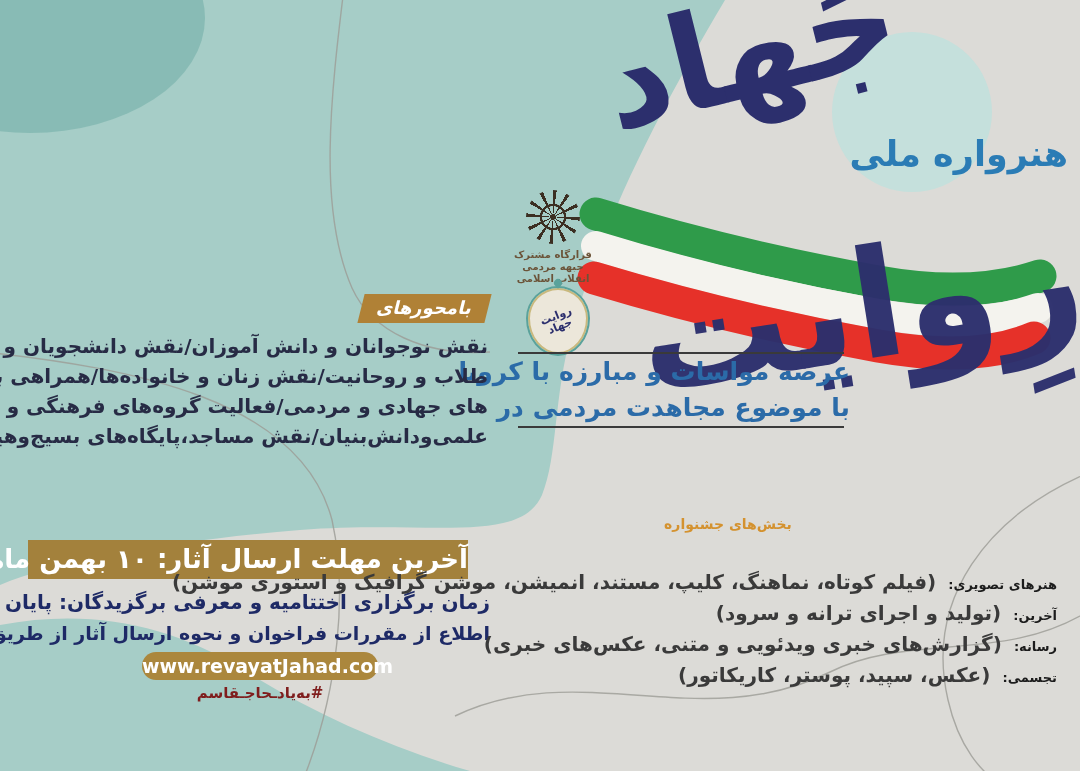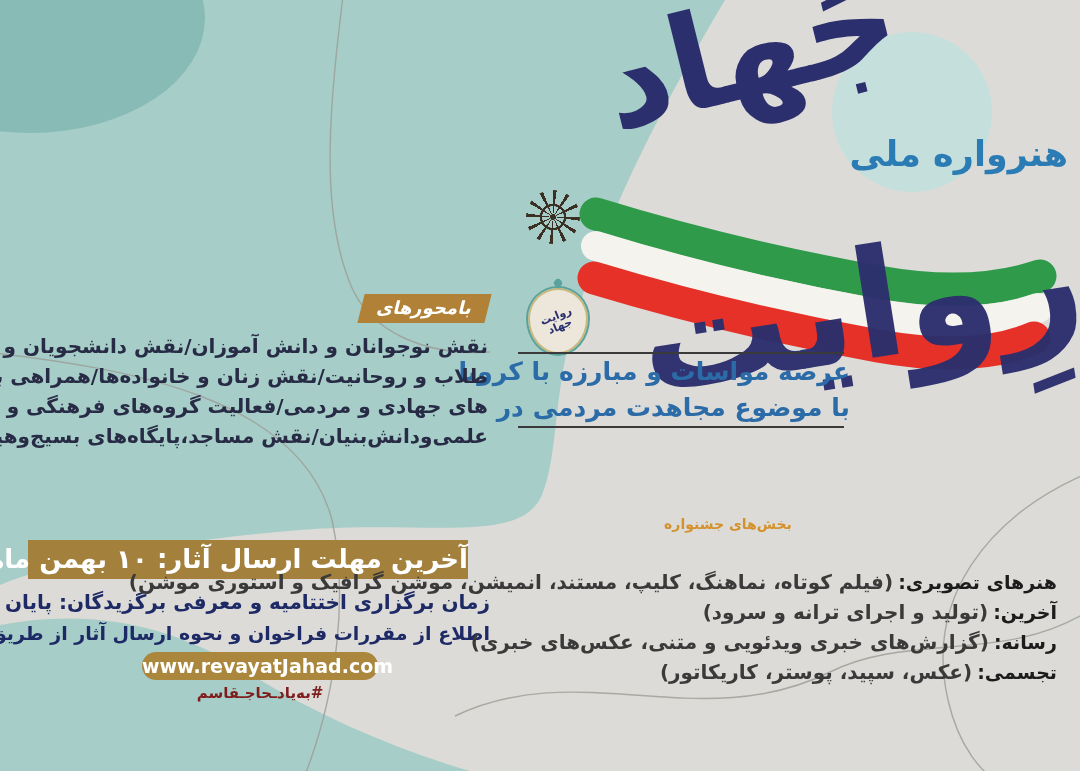--- a/index.html
+++ b/index.html
@@ -55,21 +55,21 @@
   .website-pill{position:absolute;z-index:3;left:142px;top:652px;width:236px;height:28px;
     border-radius:15px;background:#ab873d;color:#fff;font-size:19px;font-weight:700;
     text-align:center;line-height:28px;cursor:pointer;}
   .hashtag{position:absolute;z-index:3;left:142px;top:684px;width:236px;text-align:center;
     font-size:15px;font-weight:700;color:#7f1d1d;direction:rtl;white-space:nowrap;}
   
   .sections-header{position:absolute;z-index:3;left:640px;top:516px;width:176px;text-align:center;
     font-size:14px;font-weight:700;color:#d4922f;direction:rtl;white-space:nowrap;}
   .sections-list{position:absolute;z-index:3;right:23px;top:568px;direction:rtl;text-align:right;}
   .srow{line-height:28px;white-space:nowrap;}
-  .srow b{font-size:19px;color:#1c1c1c;}
+  .srow b{font-size:13px;color:#1c1c1c;margin-left:7px;}
   .srow span{font-size:20px;color:#3a3a3a;font-weight:600;}
 </style>
 </head>
 <body>
 
 <div class="poster">
 
   <svg class="bg" viewBox="0 0 1080 771" width="1080" height="771" aria-hidden="true">
     <rect x="0" y="0" width="1080" height="771" fill="#dcdbd7"></rect>
     <path fill="#a6cdc7" d="M0,0 L725,0 C660,110 605,215 572,330 C553,400 558,455 542,495
@@ -90,20 +90,25 @@
     </g>
   </svg>
 
   <div class="callig callig-jahad">جَهاد</div>
   <div class="callig callig-revayat">رِوایت</div>
 
   <div class="festival-label">هنرواره ملی</div>
 
   <div class="org-logo">
     <div class="rosette"></div>
+    <div class="org-lines">
+      <div>قرارگاه مشترک</div>
+      <div>جبهه مردمی</div>
+      <div>انقلاب اسلامی</div>
+    </div>
   </div>
 
   <div class="medallion">
     <span>روایت جهاد</span>
   </div>
 
   <div class="subject">
     <div class="rule"></div>
     <div class="stx">عرصه مواسات و مبارزه با کرونا</div>
     <div class="stx">با موضوع مجاهدت مردمی در</div>

